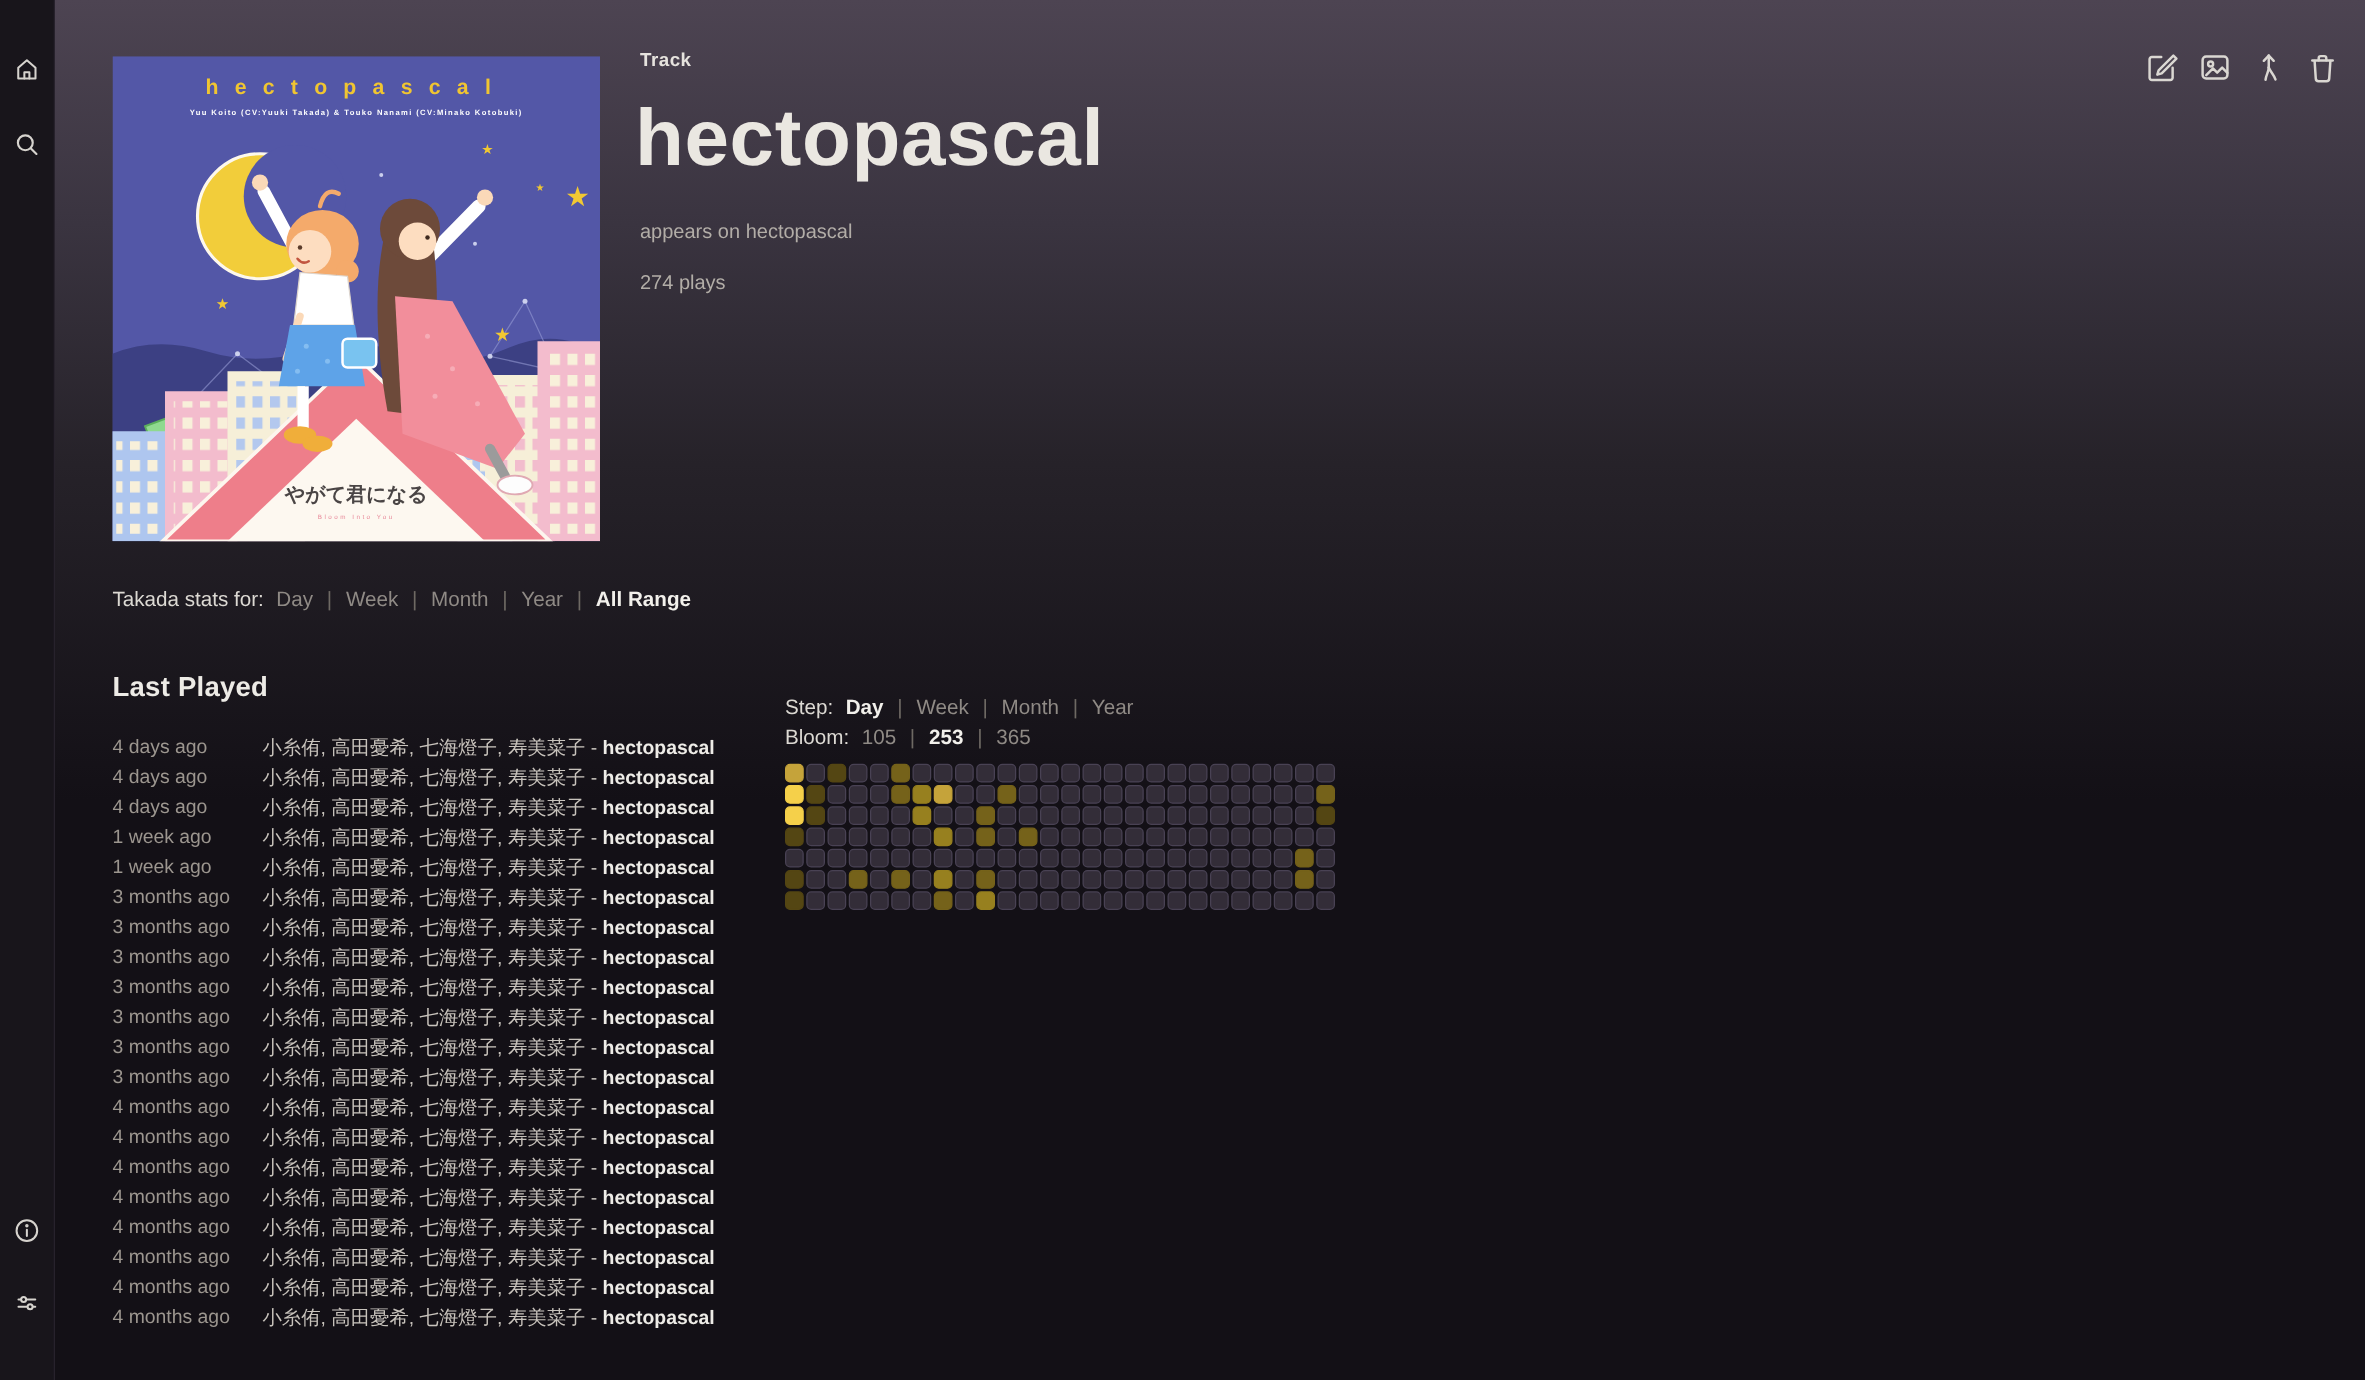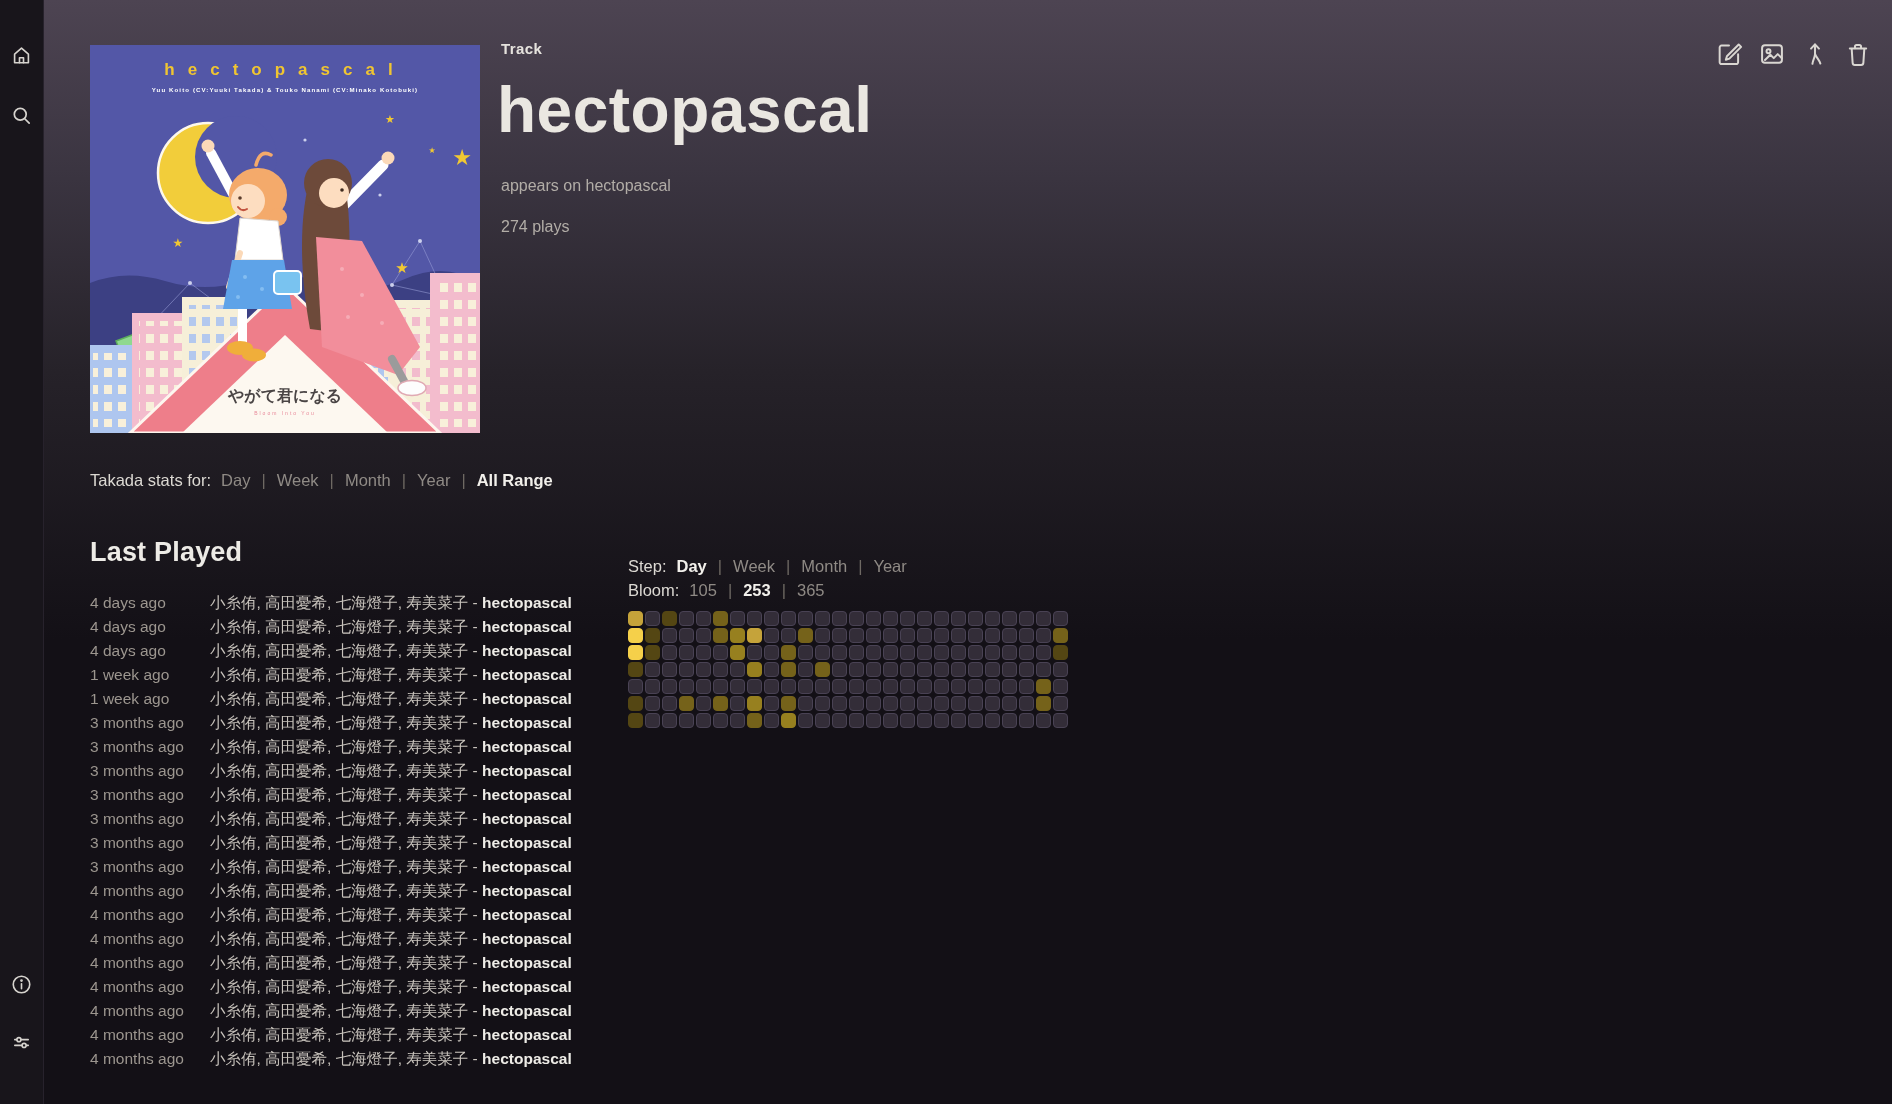--- a/index.html
+++ b/index.html
@@ -27,21 +27,21 @@
   .side-icon.search{ margin-top:37px; }
   .side-spacer{ flex:1 1 auto; }
   .side-icon.info{ margin-bottom:35px; }
   .side-icon.settings{ margin-bottom:50px; }
   
   .album{
     position:absolute; left:90px; top:45px; width:390px; height:388px; z-index:2;
   }
   .album svg{ width:100%; height:100%; display:block; }
   
-  .meta{ position:absolute; left:501px; top:40px; z-index:2; }
+  .meta{ position:absolute; left:512px; top:40px; z-index:2; }
   .entity-type{ font-size:15px; font-weight:bold; color:#e6e3de; letter-spacing:.4px; }
   .page-title{
     margin:16px 0 0 -4px; font-size:64px; font-weight:bold; color:#eae7e1; letter-spacing:.5px;
   }
   .appears{ margin-top:30px; font-size:16px; color:#b2ada7; }
   .appears a{ color:#b2ada7; text-decoration:none; cursor:pointer; }
   .plays{ margin-top:23px; font-size:16px; color:#b2ada7; }
   
   .actions{ position:absolute; top:40px; right:20px; display:flex; gap:15px; z-index:3; }
   .action-icon{ width:28px; height:28px; color:#dad7d2; cursor:pointer; }
@@ -49,21 +49,21 @@
   
   .statsfor{ position:absolute; left:90px; top:471px; font-size:16.5px; color:#dcd9d3; z-index:2; }
   .sel-label{ color:#dcd9d3; margin-right:10px; }
   .opt{ color:#8f8a85; cursor:pointer; }
   .opt.sel{ color:#f2f0eb; font-weight:bold; }
   .sep{ color:#6e6963; padding:0 11px; }
   
   .col{ position:absolute; top:537px; z-index:2; }
   #col-lastplayed{ left:90px; width:530px; }
   #col-activity{ left:628px; width:620px; }
-  .section-title{ margin:0; font-size:27px; font-weight:bold; color:#edebe6; letter-spacing:.2px; }
+  .section-title{ margin:0; font-size:22px; font-weight:bold; color:#edebe6; letter-spacing:.2px; }
   
   .lp-table{ margin-top:23px; border-collapse:collapse; font-size:15.5px; }
   .lp-table td{ padding:0; height:24px; vertical-align:middle; white-space:nowrap; }
   td.time{ color:#9c968f; padding-right:26px; min-width:103px; }
   td.desc{ color:#c8c3bc; }
   td.desc a{ color:#c8c3bc; text-decoration:none; cursor:pointer; }
   td.desc a.track{ color:#eeece7; font-weight:bold; }
   
   .act-row{ margin-top:0; font-size:16.5px; line-height:24px; color:#dcd9d3; }
   .act-rows{ margin-top:17px; }

